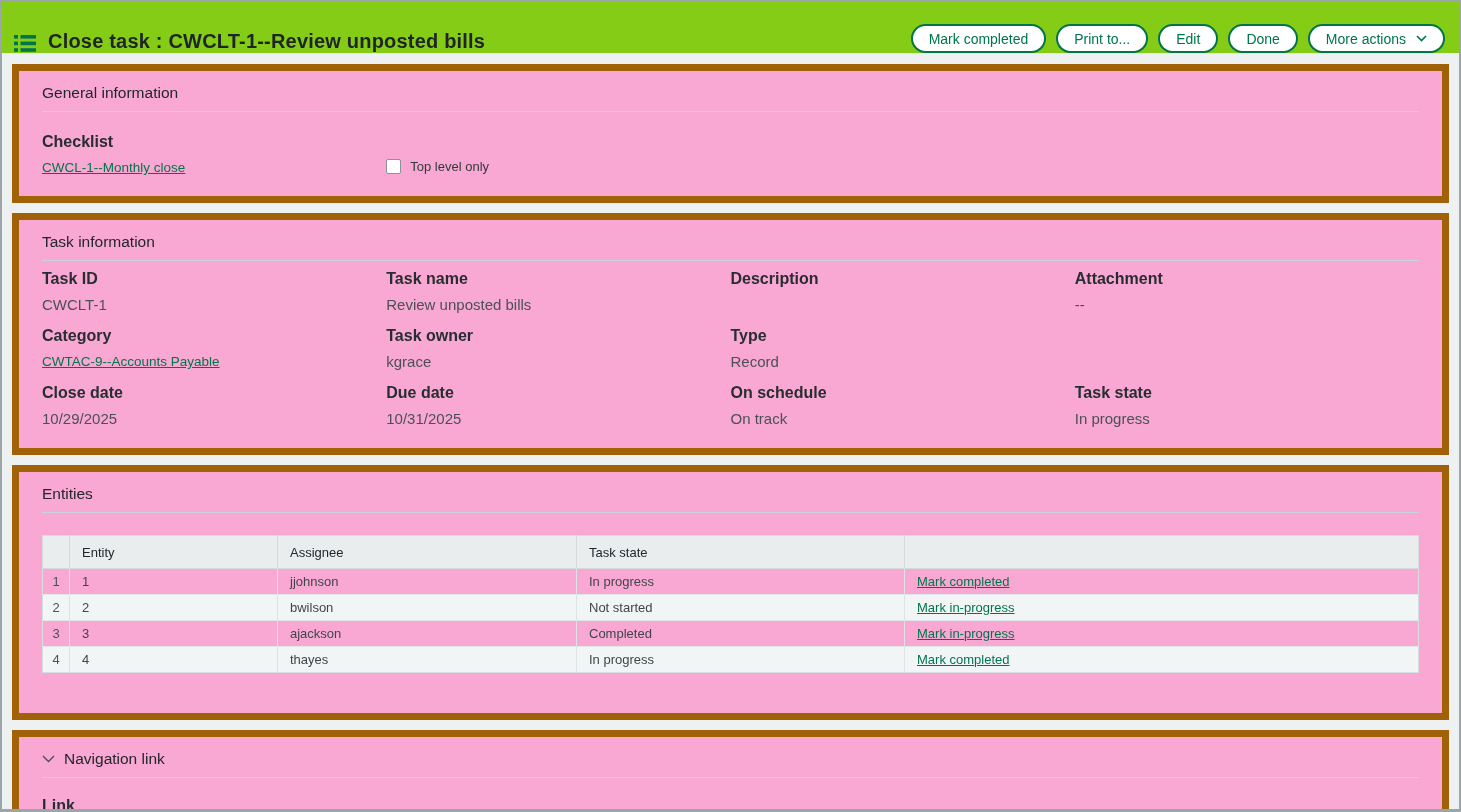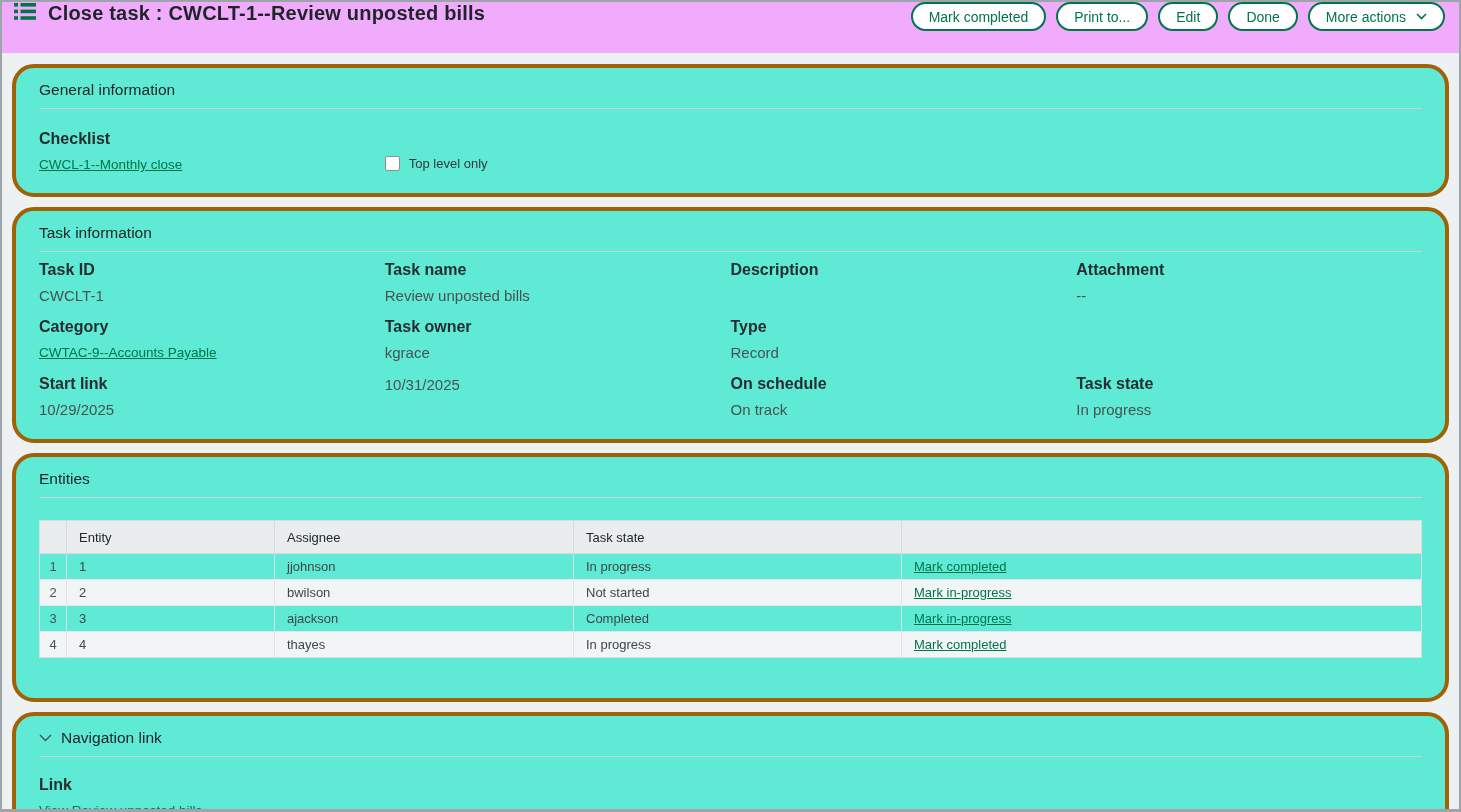--- a/index.html
+++ b/index.html
@@ -11,22 +11,22 @@
   }
   .window {
     width: 1461px; height: 812px;
     border: 2px solid #9CA6A9;
     border-bottom-width: 3px;
     background: #EEF1F2;
     overflow: hidden;
   }
   
   .topbar {
-    height: 52px; background: #f0abfc;
-    display: flex; align-items: flex-start;
+    height: 52px; background: #84cc16;
+    display: flex; align-items: flex-end;
     padding: 0 14px 0 12px;
     border-bottom: 1px solid #E7EBEC;
   }
   .list-icon { flex: 0 0 auto; margin-right: 12px; display: inline-flex; }
   .page-title {
     font-size: 20px; font-weight: bold; color: #1E2427;
     letter-spacing: .2px; flex: 1 1 auto;
     white-space: nowrap; overflow: hidden;
   }
   .actions { display: flex; align-items: center; gap: 10px; }
@@ -34,23 +34,23 @@
     display: inline-flex; align-items: center; justify-content: center;
     height: 29px; padding: 0 16px;
     border: 2px solid #00754A; border-radius: 16px;
     background: #ffffff; color: #00754A;
     font-family: inherit; font-size: 14px; line-height: 1;
     cursor: pointer; white-space: nowrap;
   }
   .pill .chev { margin-left: 10px; display: inline-flex; }
   
   .card {
-    background: #5eead4;
-    border: 4px solid #a16207;
-    border-radius: 22px;
+    background: #f9a8d4;
+    border: 7px solid #a16207;
+    border-radius: 0;
     margin: 10px 10px 0 10px;
     padding: 13px 23px 20px 23px;
   }
   .section-title-row {
     display: flex; align-items: center;
     border-bottom: 1px solid #CBD3D8;
     padding-bottom: 9px;
   }
   .section-title {
     font-size: 15.5px; color: #21272B; font-weight: 400;
@@ -193,24 +193,25 @@
         <div class="field-label">Task owner</div>
         <div class="field-value">kgrace</div>
       </div>
       <div>
         <div class="field-label">Type</div>
         <div class="field-value">Record</div>
       </div>
       <div></div>
 
       <div>
-        <div class="field-label">Start link</div>
+        <div class="field-label">Close date</div>
         <div class="field-value">10/29/2025</div>
       </div>
       <div>
+        <div class="field-label">Due date</div>
         <div class="field-value">10/31/2025</div>
       </div>
       <div>
         <div class="field-label">On schedule</div>
         <div class="field-value">On track</div>
       </div>
       <div>
         <div class="field-label">Task state</div>
         <div class="field-value">In progress</div>
       </div>

